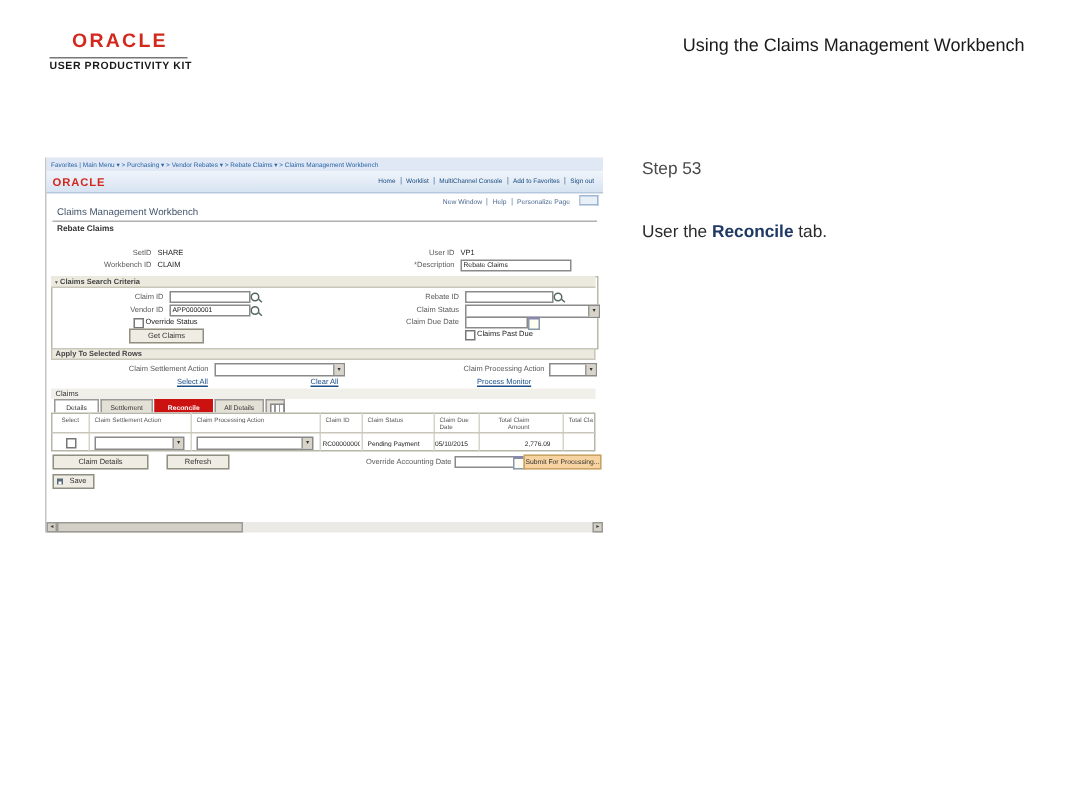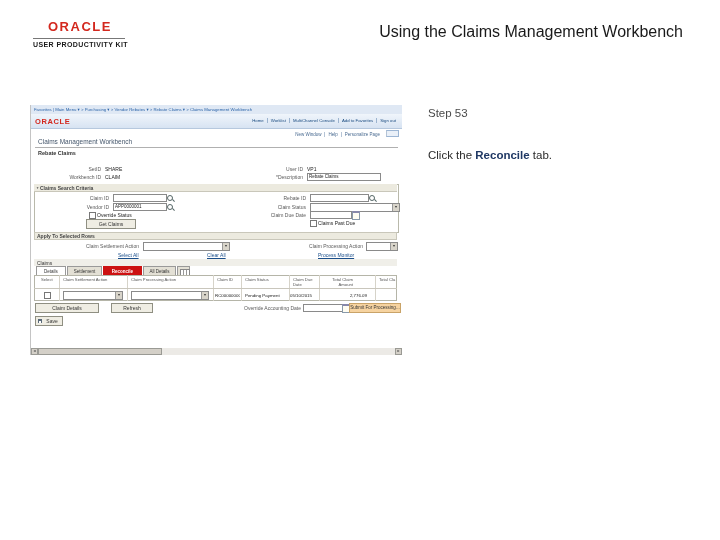--- a/index.html
+++ b/index.html
@@ -4,21 +4,21 @@
 <style>
   html,body{margin:0;padding:0;background:#fff;}
   .slide{position:relative;width:720px;height:540px;background:#ffffff;overflow:hidden;
          font-family:"Liberation Sans", sans-serif;}
   .a{position:absolute;}
 
   
   .upk-brand{left:48px;top:19px;font-size:13px;font-weight:bold;letter-spacing:1.5px;color:#d3281e;}
   .upk-rule{left:33px;top:38px;width:92px;border-top:1px solid #777;}
   .upk-product{left:33px;top:41px;font-size:7px;font-weight:bold;letter-spacing:.4px;color:#1a1a1a;}
-  .slide-title{right:37px;top:23px;font-size:16px;color:#1a1a1a;white-space:nowrap;}
+  .slide-title{right:37px;top:23px;font-size:12px;color:#1a1a1a;white-space:nowrap;}
   .step-label{left:428px;top:107px;font-size:11.5px;color:#4a4a4a;}
   .instruction{left:428px;top:149px;font-size:11.5px;color:#2b2b2b;white-space:nowrap;}
   .instruction .hl{color:#1f3864;font-weight:bold;}
 
   
   .shot{left:30px;top:105px;width:371px;height:250px;background:#fff;border-left:1px solid #c4c4c4;
         font-size:5px;color:#333;}
   .bc{left:0;top:0;width:371px;height:9px;background:#dfe8f4;}
   .bc-text{left:3px;top:2px;font-size:4.3px;color:#2a63a8;white-space:nowrap;}
   .band{left:0;top:9px;width:371px;height:14px;background:linear-gradient(#f0f5fb,#d7e3f2);border-bottom:1px solid #b6c8de;}
@@ -83,21 +83,21 @@
 </head>
 <body>
 
 <div class="slide">
 
   <div class="a upk-brand">ORACLE</div>
   <div class="a upk-rule"></div>
   <div class="a upk-product">USER PRODUCTIVITY KIT</div>
   <div class="a slide-title">Using the Claims Management Workbench</div>
   <div class="a step-label">Step 53</div>
-  <div class="a instruction"><span>Click the </span><span class="hl">Reconcile</span><span> tab.</span></div>
+  <div class="a instruction"><span>User the </span><span class="hl">Reconcile</span><span> tab.</span></div>
 
   <div class="a shot">
 
     <div class="a bc"></div>
     <div class="a bc-text">Favorites  |  Main Menu ▾  &gt;  Purchasing ▾  &gt;  Vendor Rebates ▾  &gt;  Rebate Claims ▾  &gt;  Claims Management Workbench</div>
 
     <div class="a band"></div>
     <div class="a ps-logo">ORACLE</div>
     <div class="a glinks">
       <span>Home</span><span>Worklist</span><span>MultiChannel Console</span><span>Add to Favorites</span><span>Sign out</span>

